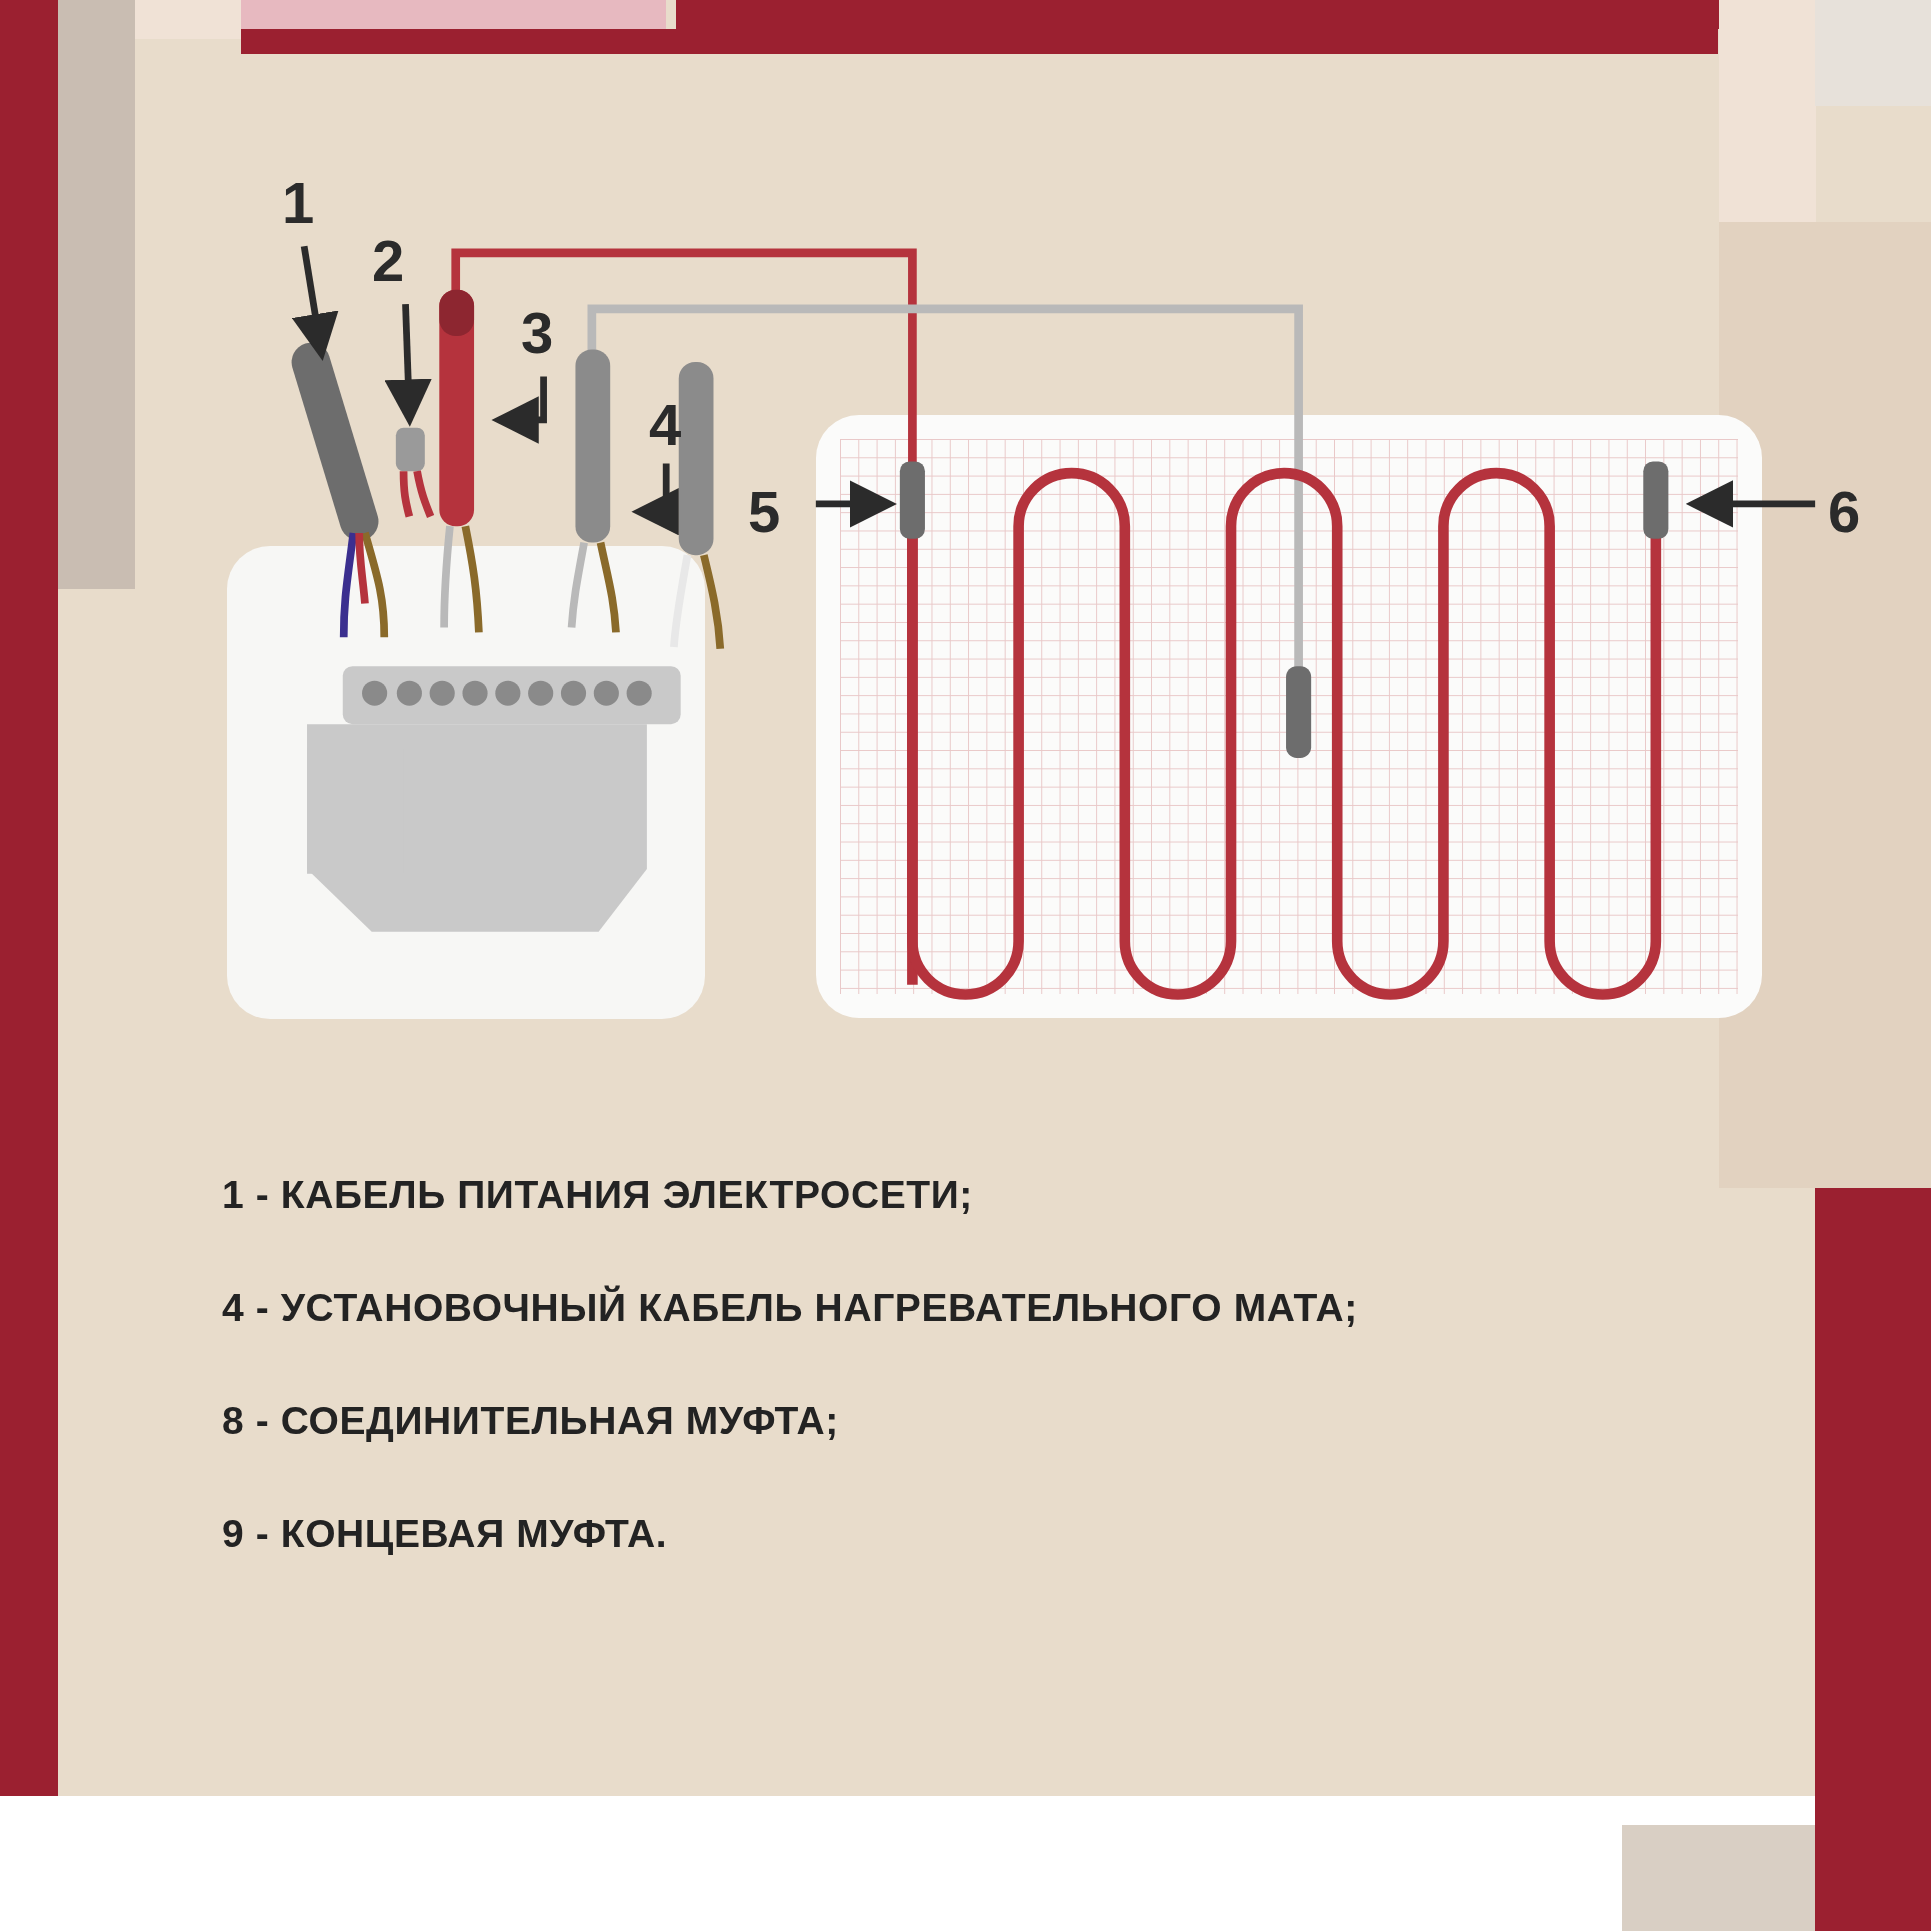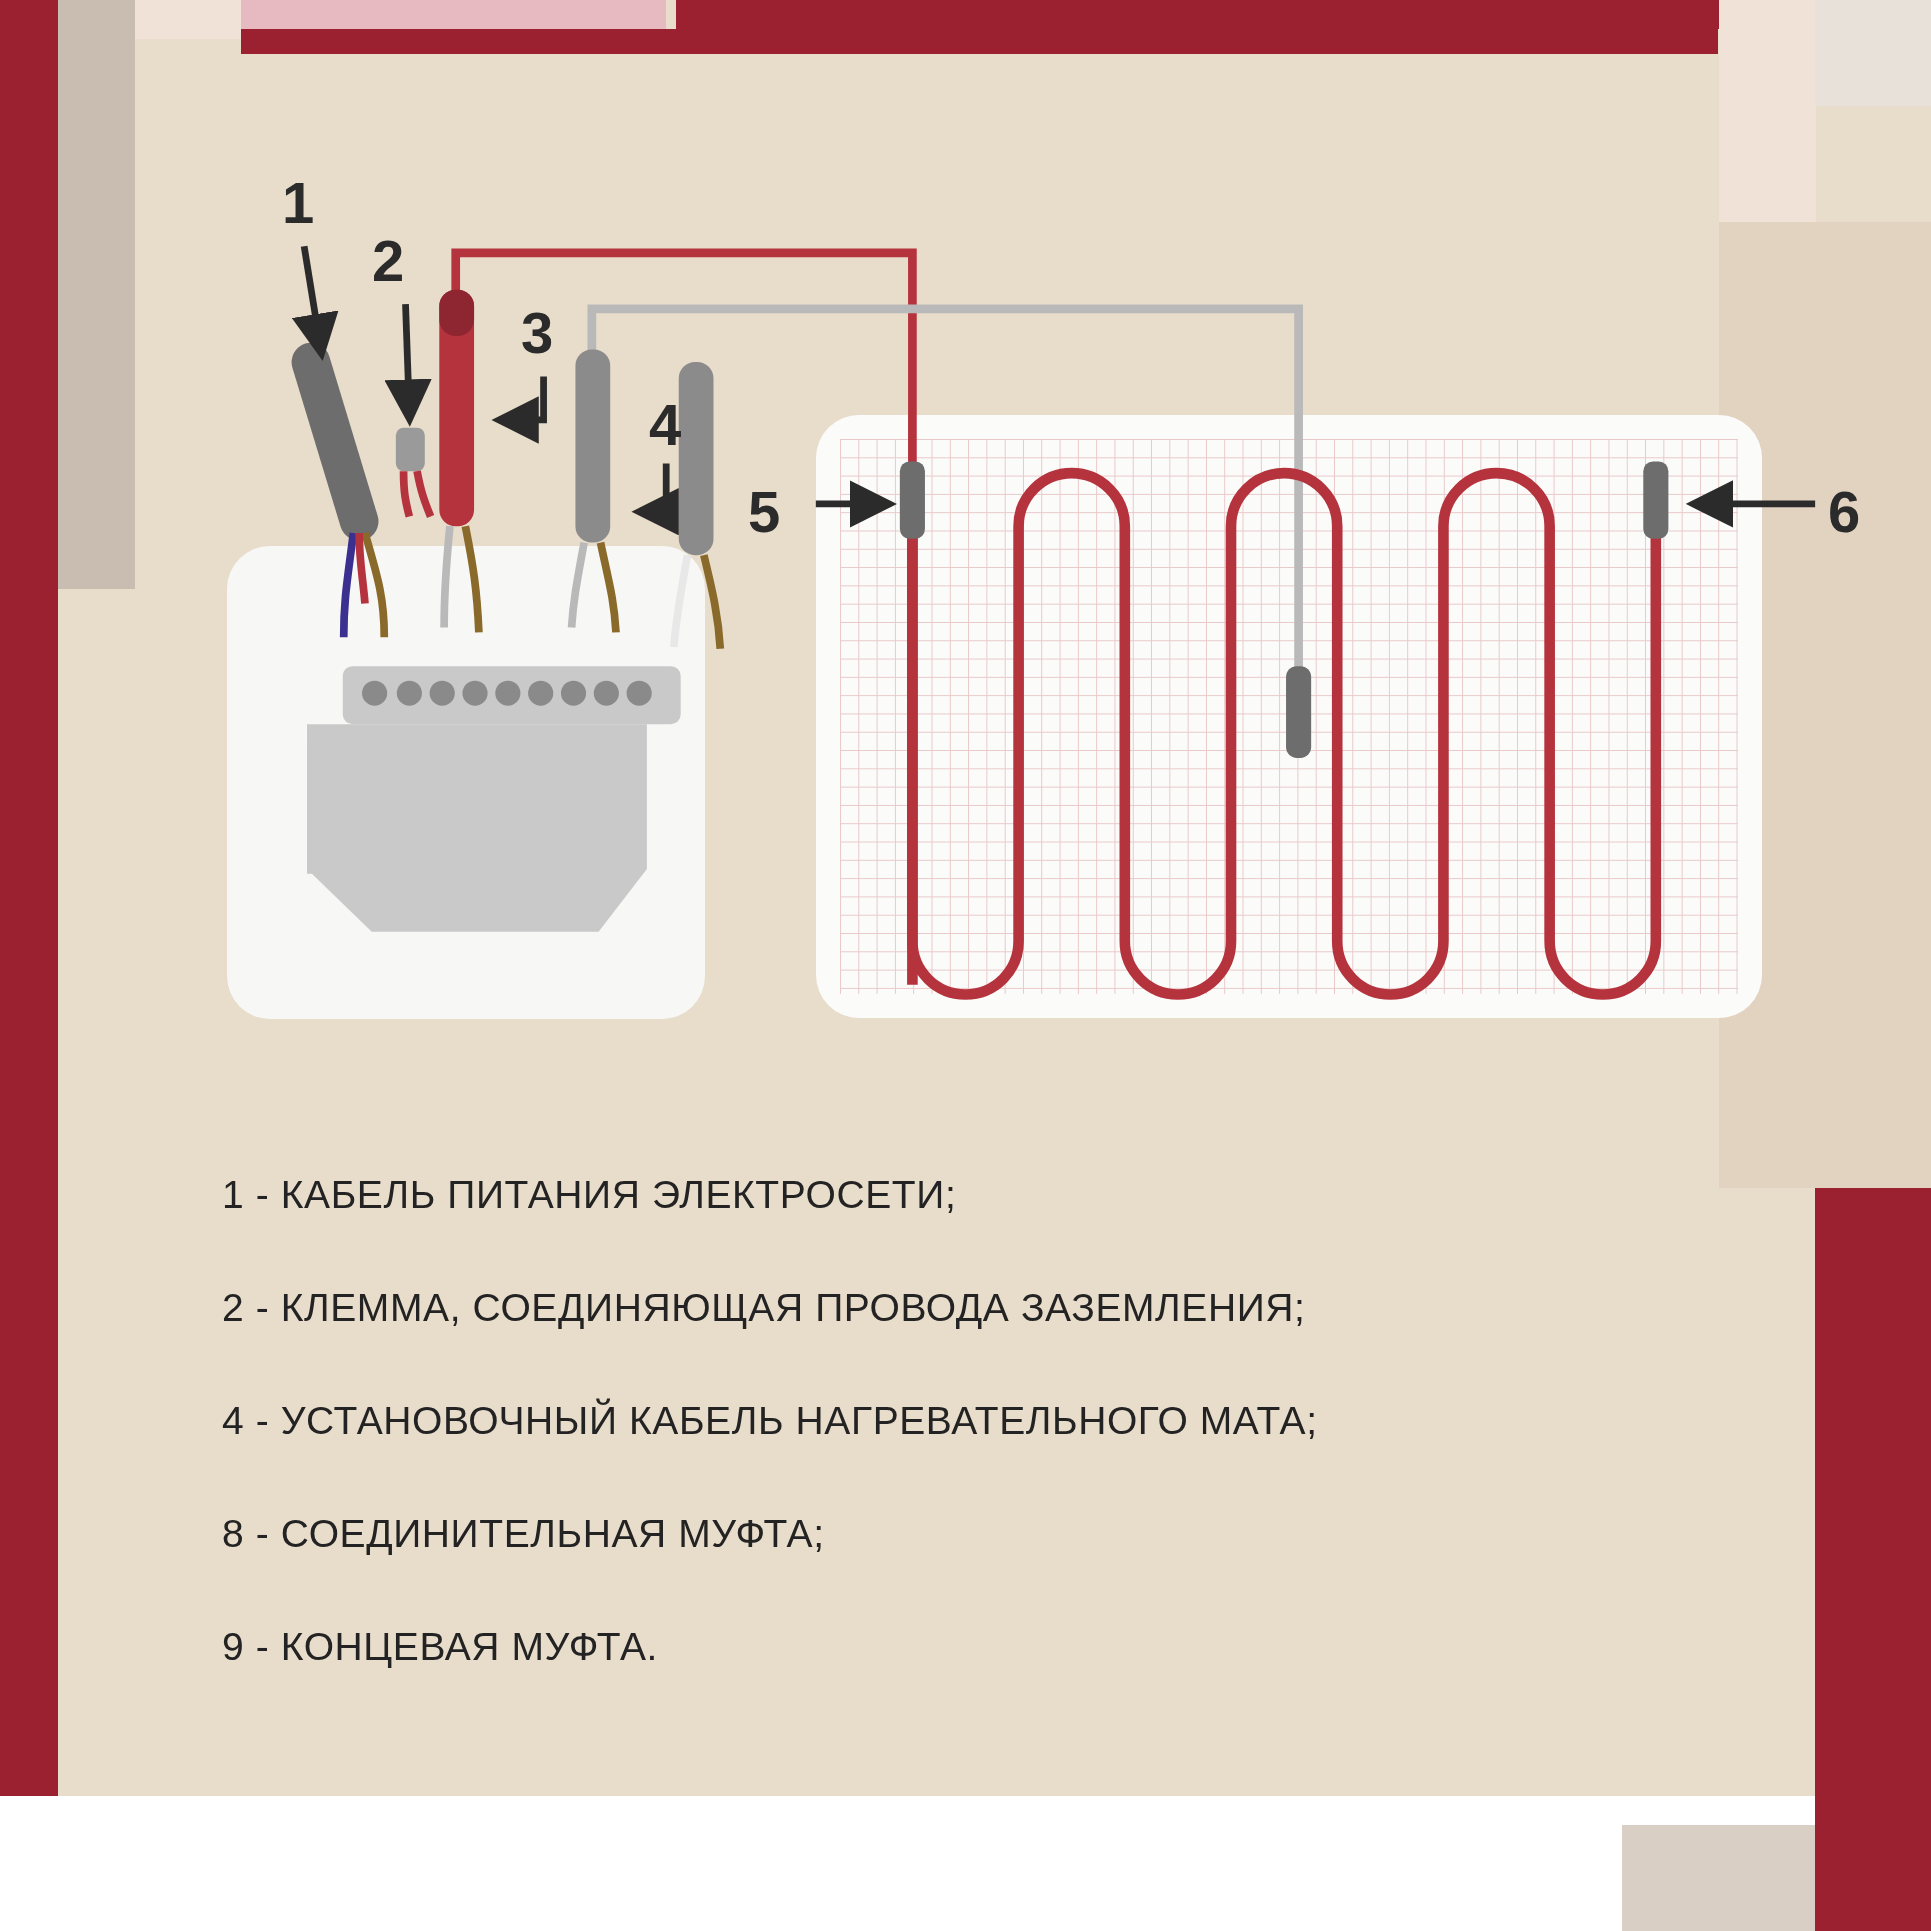--- a/index.html
+++ b/index.html
@@ -84,21 +84,21 @@
   .num-6 { left: 1828px; top: 483px; }
 
   
   .legend {
     position: absolute;
     left: 222px; top: 1173px;
     width: 1506px;
   }
   .legend-row {
     font-size: 39px;
-    font-weight: normal;
+    font-weight: bold;
     letter-spacing: 0.6px;
     color: #232323;
     margin-bottom: 69px;
     white-space: nowrap;
   }
 
   svg.overlay {
     position: absolute;
     left: 0; top: 0;
     width: 1931px; height: 1931px;
@@ -428,20 +428,19 @@
 
   <div class="num num-1">1</div>
   <div class="num num-2">2</div>
   <div class="num num-3">3</div>
   <div class="num num-4">4</div>
   <div class="num num-5">5</div>
   <div class="num num-6">6</div>
 
   <div class="legend">
     <div class="legend-row">1 - КАБЕЛЬ ПИТАНИЯ ЭЛЕКТРОСЕТИ;</div>
-    <div class="legend-row">2 - КЛЕММА, СОЕДИНЯЮЩАЯ ПРОВОДА ЗАЗЕМЛЕНИЯ;</div>
     <div class="legend-row">4 - УСТАНОВОЧНЫЙ КАБЕЛЬ НАГРЕВАТЕЛЬНОГО МАТА;</div>
     <div class="legend-row">8 - СОЕДИНИТЕЛЬНАЯ МУФТА;</div>
     <div class="legend-row">9 - КОНЦЕВАЯ МУФТА.</div>
   </div>
 
 </div>
 
 
 </body></html>

